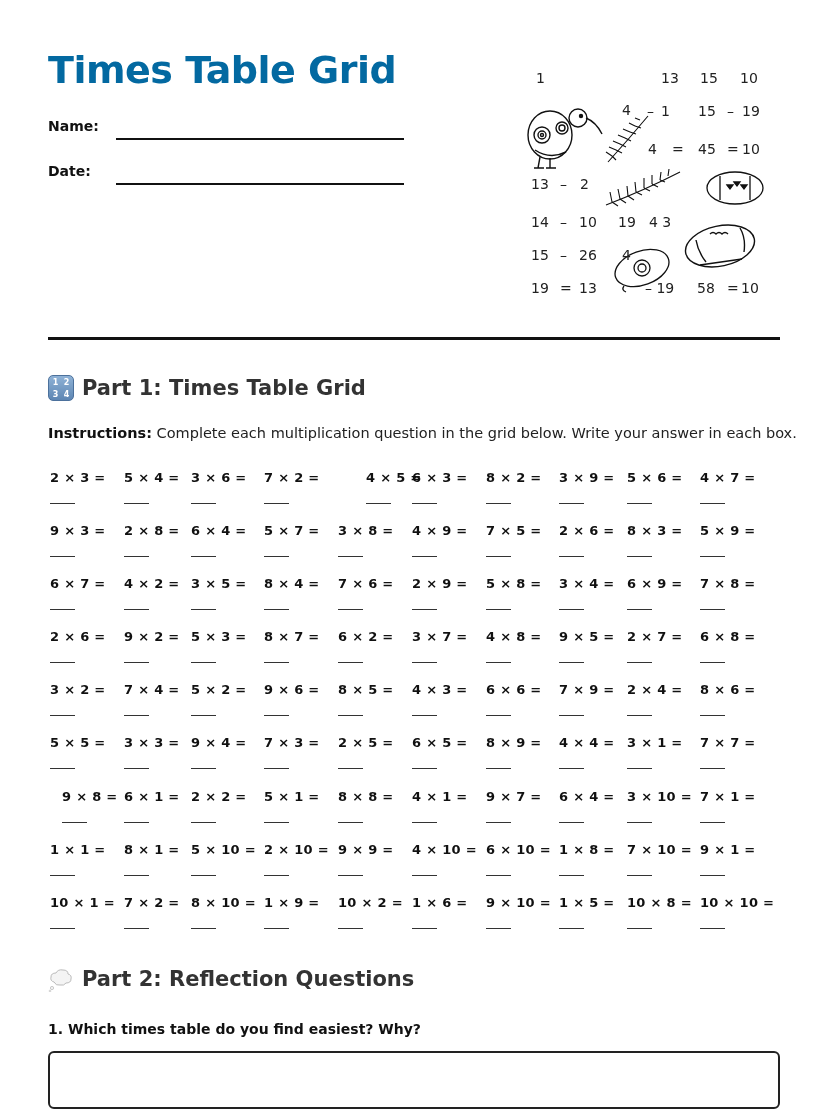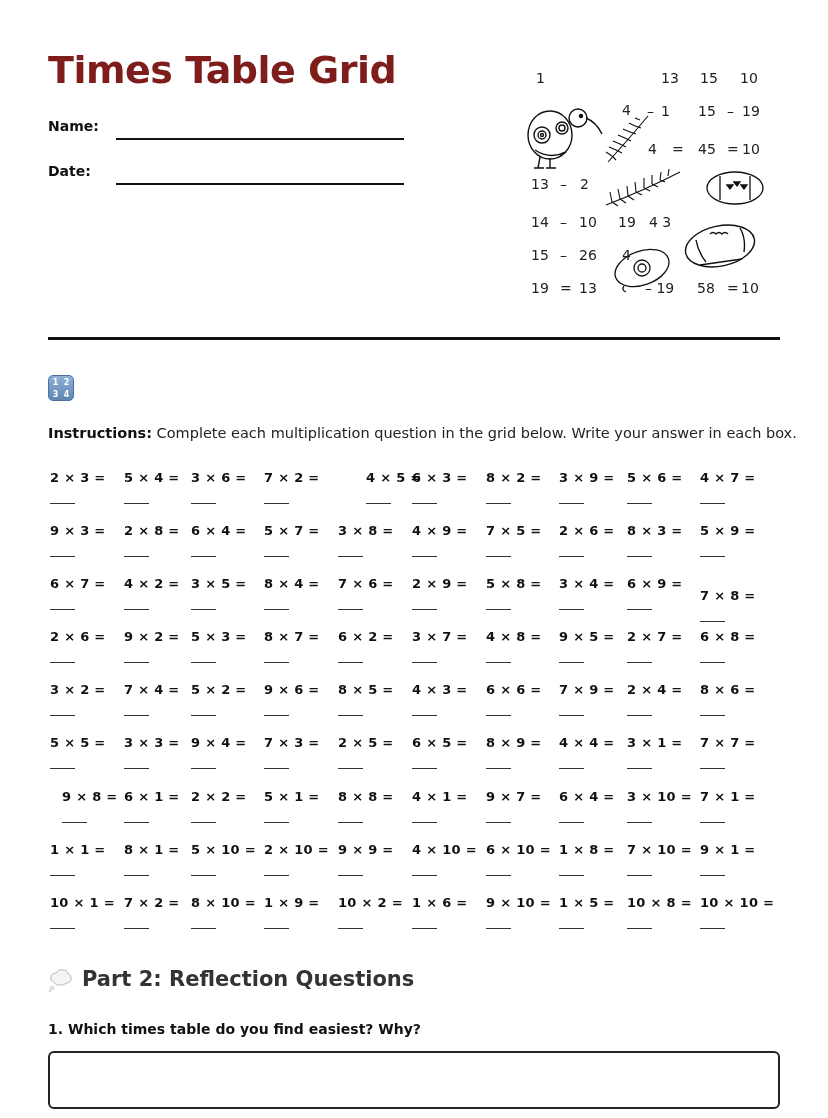--- a/index.html
+++ b/index.html
@@ -1,19 +1,19 @@
 <!DOCTYPE html>
 <html><head>
 <meta charset="utf-8">
 <style>
   html, body { margin: 0; padding: 0; background: #ffffff; }
   body { width: 828px; height: 1118px; overflow: hidden; position: relative;
          font-family: "DejaVu Sans", "Liberation Sans", sans-serif; color: #111; }
   .page-title { position: absolute; left: 48px; top: 48px; margin: 0;
-    font-size: 38px; font-weight: bold; color: #7f1d1d; letter-spacing: -0.5px; }
+    font-size: 38px; font-weight: bold; color: #0369a1; letter-spacing: -0.5px; }
   .field { position: absolute; left: 48px; font-size: 14px; font-weight: bold; color: #111; }
   .field-line { position: absolute; left: 116px; width: 288px; border-bottom: 2px solid #111; }
   .decor { position: absolute; left: 520px; top: 60px; width: 270px; height: 250px; }
   .decor .num { position: absolute; font-size: 14px; color: #222; font-family: "DejaVu Sans", sans-serif; }
   .hr { position: absolute; left: 48px; width: 732px; top: 337px; border-top: 3px solid #111; }
   .section-title { position: absolute; left: 48px; margin: 0; font-size: 21px; font-weight: bold; color: #333;
     display: flex; align-items: center; gap: 8px; }
   .num-icon { width: 26px; height: 26px; border-radius: 5px; background: linear-gradient(#8fb2d6, #5d86b3);
     border: 1px solid #4c719c; display: grid; grid-template-columns: 1fr 1fr; font-size: 8px; color: #fff;
     font-weight: bold; text-align: center; line-height: 12px; box-sizing: border-box; padding: 1px; }
@@ -126,20 +126,21 @@
 
 <div class="hr"></div>
 
 <h2 class="section-title" style="top:375px">
   <span class="num-icon">
     <span>1</span>
       <span>2</span>
     <span>3</span>
       <span>4</span>
   </span>
+  <span>Part 1: Times Table Grid</span>
 </h2>
 
 <p class="instructions"><b>Instructions:</b><span> Complete each multiplication question in the grid below. Write your answer in each box.</span></p>
 
 <div class="grid" id="grid">
     <div class="row">
       <div class="cell" style="left: 0px;"><span class="q">2 × 3 =</span><div class="blank"></div></div>
       <div class="cell" style="left: 74px;"><span class="q">5 × 4 =</span><div class="blank"></div></div>
       <div class="cell" style="left: 141px;"><span class="q">3 × 6 =</span><div class="blank"></div></div>
       <div class="cell" style="left: 214px;"><span class="q">7 × 2 =</span><div class="blank"></div></div>
@@ -165,21 +166,21 @@
     <div class="row">
       <div class="cell" style="left: 0px;"><span class="q">6 × 7 =</span><div class="blank"></div></div>
       <div class="cell" style="left: 74px;"><span class="q">4 × 2 =</span><div class="blank"></div></div>
       <div class="cell" style="left: 141px;"><span class="q">3 × 5 =</span><div class="blank"></div></div>
       <div class="cell" style="left: 214px;"><span class="q">8 × 4 =</span><div class="blank"></div></div>
       <div class="cell" style="left: 288px;"><span class="q">7 × 6 =</span><div class="blank"></div></div>
       <div class="cell" style="left: 362px;"><span class="q">2 × 9 =</span><div class="blank"></div></div>
       <div class="cell" style="left: 436px;"><span class="q">5 × 8 =</span><div class="blank"></div></div>
       <div class="cell" style="left: 509px;"><span class="q">3 × 4 =</span><div class="blank"></div></div>
       <div class="cell" style="left: 577px;"><span class="q">6 × 9 =</span><div class="blank"></div></div>
-      <div class="cell" style="left: 650px; margin-top: 12px;"><span class="q">7 × 8 =</span><div class="blank"></div></div>
+      <div class="cell" style="left: 650px;"><span class="q">7 × 8 =</span><div class="blank"></div></div>
     </div>
     <div class="row">
       <div class="cell" style="left: 0px;"><span class="q">2 × 6 =</span><div class="blank"></div></div>
       <div class="cell" style="left: 74px;"><span class="q">9 × 2 =</span><div class="blank"></div></div>
       <div class="cell" style="left: 141px;"><span class="q">5 × 3 =</span><div class="blank"></div></div>
       <div class="cell" style="left: 214px;"><span class="q">8 × 7 =</span><div class="blank"></div></div>
       <div class="cell" style="left: 288px;"><span class="q">6 × 2 =</span><div class="blank"></div></div>
       <div class="cell" style="left: 362px;"><span class="q">3 × 7 =</span><div class="blank"></div></div>
       <div class="cell" style="left: 436px;"><span class="q">4 × 8 =</span><div class="blank"></div></div>
       <div class="cell" style="left: 509px;"><span class="q">9 × 5 =</span><div class="blank"></div></div>

